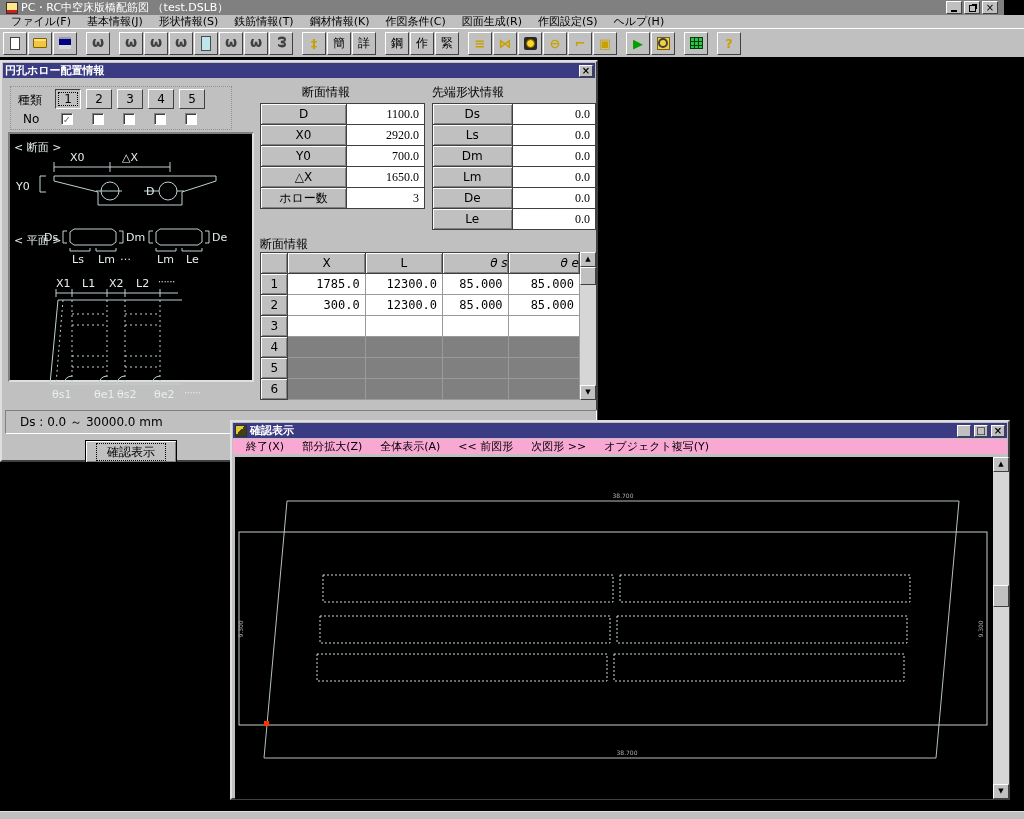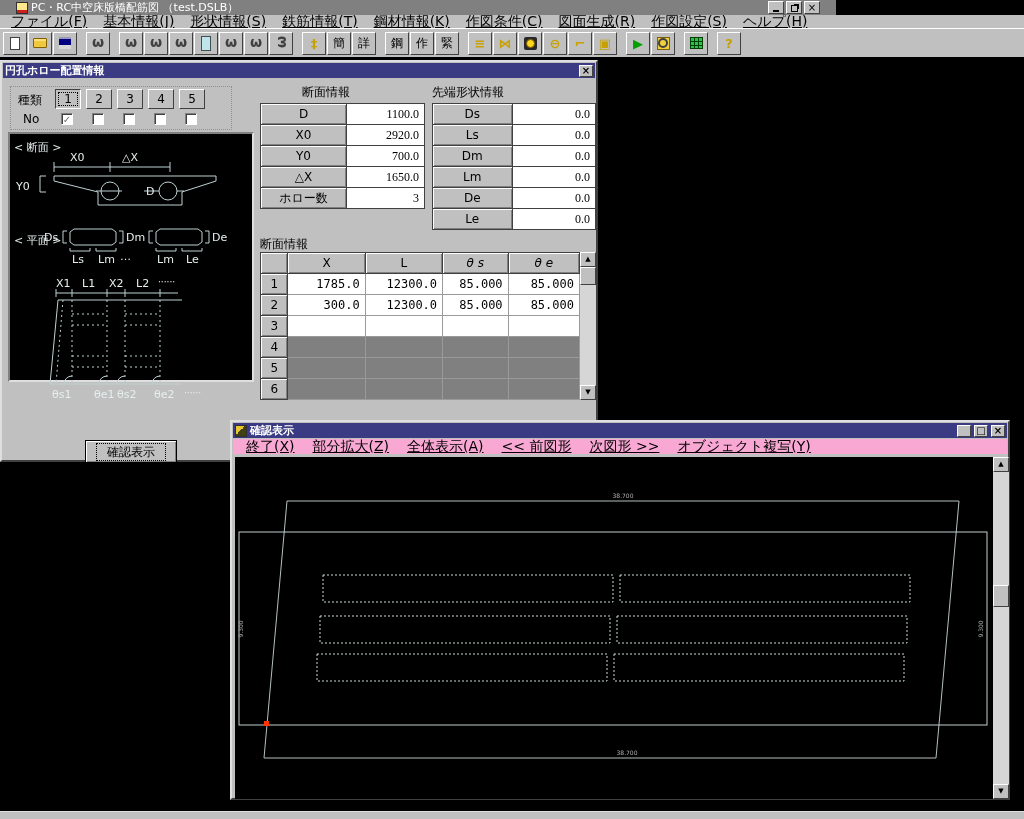--- a/index.html
+++ b/index.html
@@ -1,37 +1,37 @@
 <!DOCTYPE html>
 <html><head>
 <meta charset="utf-8">
 <style>
   * { box-sizing:border-box; margin:0; padding:0; }
   html,body { background:#000; }
   .screen { position:relative; width:1024px; height:819px; background:#000;
             font-family:"DejaVu Sans", sans-serif; overflow:hidden; }
 
   
-  .titlebar { position:absolute; left:0; top:0; width:836px; height:15px;
-              background:#808080; display:flex; align-items:center; padding:0 16px; gap:3px; }
+  .titlebar { position:absolute; left:0; top:0; width:1004px; height:15px;
+              background:#808080; display:flex; align-items:center; padding:0 6px; gap:3px; }
   .app-icon { width:12px; height:12px;
               background:linear-gradient(#ffe88c 0 7px, #cc2020 7px 12px);
               border:1px solid #303030; }
   .titlebar .title { color:#fff; font-size:11px; white-space:nowrap; flex:1; }
   .winbtns { display:flex; gap:2px; }
   .win-btn { width:16px; height:13px; background:#c0c0c0;
              border:1px solid; border-color:#ffffff #404040 #404040 #ffffff;
              display:flex; align-items:center; justify-content:center;
              font-size:10px; line-height:1; color:#000; }
   .min-glyph { width:6px; height:2px; background:#000; margin-top:7px; }
   .restore-glyph { width:7px; height:7px; border:1px solid #000; box-shadow:2px -2px 0 -1px #000; margin:1px 0 0 1px; }
 
   .menubar { position:absolute; left:0; top:15px; width:1024px; height:13px;
              background:#c0c0c0; display:flex; align-items:center; padding-left:3px; }
-  .menu-item { font-size:14px; line-height:13px; padding:0 8px; color:#000; white-space:nowrap;text-decoration:underline; }
+  .menu-item { font-size:11px; line-height:13px; padding:0 8px; color:#000; white-space:nowrap; }
 
   .toolbar { position:absolute; left:0; top:28px; width:1024px; height:29px;
              background:#c0c0c0; border-top:1px solid #ffffff; display:flex;
              align-items:center; padding-left:3px; gap:1px; }
   .tbtn { width:24px; height:23px; background:#c0c0c0; flex:0 0 auto;
           border:1px solid; border-color:#ffffff #404040 #404040 #ffffff;
           display:flex; align-items:center; justify-content:center;
           font-size:13px; line-height:1; color:#303030; overflow:hidden; }
   .tsep { width:7px; flex:0 0 auto; }
   .tbtn .kanji { font-size:12px; color:#000; }
@@ -98,21 +98,21 @@
   td.val { background:#fff; text-align:right; padding-right:5px;
            font-family:Liberation Serif, serif; font-size:12px;margin-left:40px; }
   .sec-table td.lab { width:86px; } .sec-table td.val { width:78px; }
   .tip-table td.lab { width:80px; } .tip-table td.val { width:84px; }
 
   .plan-wrap { position:absolute; left:258px; top:190px; display:flex; }
   table.plan { border-collapse:collapse; }
   table.plan td, table.plan th { height:20px; font-size:12px; border:1px solid #9a9a9a; }
   .hc { background:#c0c0c0; font-weight:normal; text-align:center; border-color:#404040 !important;
         box-shadow:inset 1px 1px 0 #ffffff, inset -1px -1px 0 #808080; }
-  .hc.italic { font-style:italic; }
+  .hc.italic { font-style:italic;text-align:right; }
   th.c-no { width:28px; } th.c-x { width:78px; } th.c-l { width:78px; }
   th.c-ts { width:66px; } th.c-te { width:72px; }
   td.w { background:#fff; text-align:right; padding-right:5px;
          font-family:"DejaVu Sans Mono", monospace; }
   td.d { background:#808080; border-color:#8c8c8c; }
 
   .vscroll { width:16px; background:#d6d6d6; display:flex; flex-direction:column; }
   .sbtn { width:16px; height:15px; background:#c0c0c0; flex:0 0 auto;
           border:1px solid; border-color:#ffffff #404040 #404040 #ffffff;
           font-size:7px; line-height:13px; text-align:center; color:#000; }
@@ -458,20 +458,23 @@
           </table>
         <div class="vscroll" style="height:148px;">
           <div class="sbtn">▲</div>
           <div class="strack">
             <div class="sthumb" style="top:0; height:18px;"></div>
           </div>
           <div class="sbtn">▼</div>
         </div>
       </div>
 
+      <div class="status-panel">
+        <span>Ds : 0.0 ～ 30000.0 mm</span>
+      </div>
       <div class="confirm-btn">
         <span class="inner">確認表示</span>
       </div>
     </div>
 
     <div class="cwindow raised">
       <div class="ptitle">
         <span class="cw-icon"></span>
         <span class="t">確認表示</span>
         <span class="x-btn"><span class="min-glyph" style="margin:8px auto 0;"></span></span>

